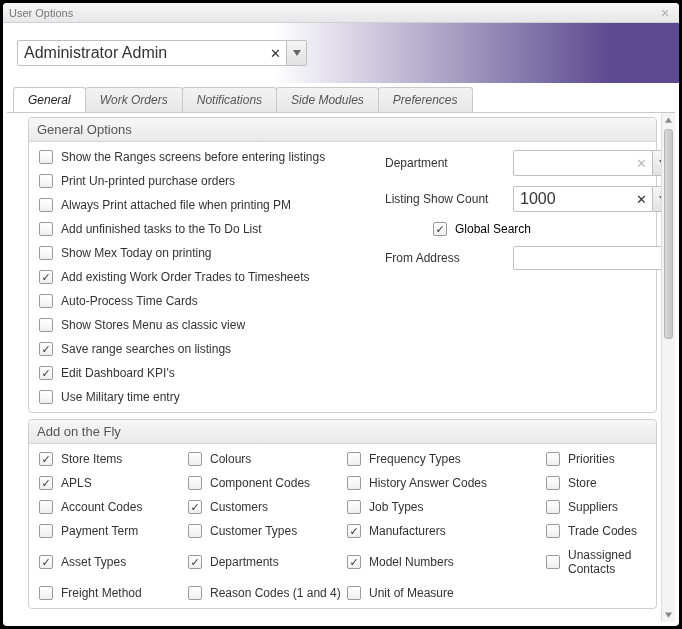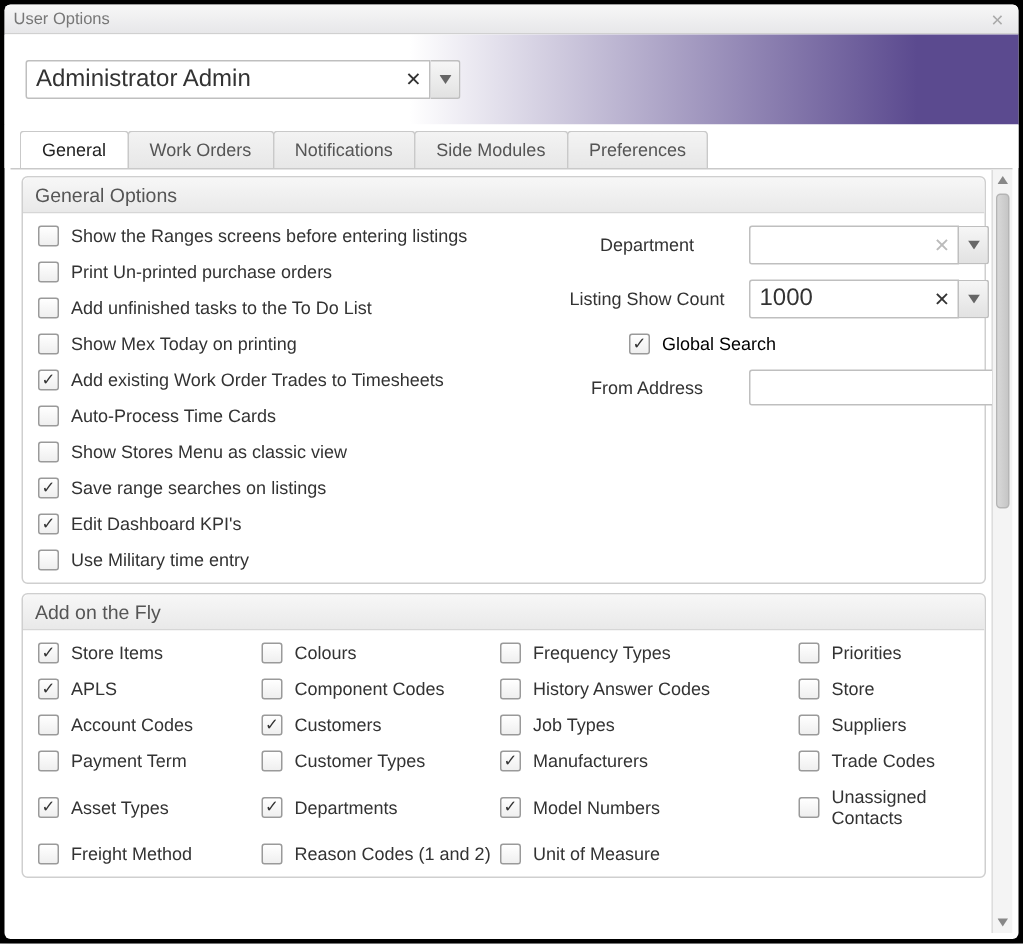--- a/index.html
+++ b/index.html
@@ -93,20 +93,21 @@
   .tab {
     padding: 5px 14px;
     font-size: 12px;
     color: #555;
     background: linear-gradient(to bottom,#f3f3f3,#e7e7e7);
     border: 1px solid #c9c9c9;
     border-bottom: none;
     margin-right: -1px;
     border-radius: 3px 3px 0 0;
     cursor: pointer;
+    font-style: italic;
   }
   .tab.active {
     background: #fff;
     color: #222;
     position: relative;
     z-index: 2;
   }
   .content {
     flex: 1;
     border-top: 1px solid #c9c9c9;
@@ -136,21 +137,21 @@
     position:absolute; left:2px; right:2px;
     top:16px; height:210px;
     background: linear-gradient(to right,#d8d8d8,#c6c6c6);
     border:1px solid #b5b5b5;
     border-radius:3px;
     cursor:pointer;
   }
   .group {
     border: 1px solid #cfcfcf;
     border-radius: 4px;
-    margin: 4px 4px 6px 7px;
+    margin: 4px 4px 6px 21px;
   }
   .group-header {
     background: linear-gradient(to bottom,#f7f7f7,#e9e9e9);
     padding: 4px 8px;
     font-size: 13px;
     color: #555;
     border-bottom: 1px solid #d6d6d6;
     border-radius: 4px 4px 0 0;
   }
   .group-body {
@@ -170,21 +171,21 @@
     flex-shrink:0;
   }
   .chk.checked::after{
     content:"✓";
     font-size:11px;
     color:#333;
     line-height:1;
   }
   .check-line label, .fly-item label { color:#333; cursor:pointer; }
   .form-row { display:flex; align-items:center; gap:8px; }
-  .form-row .flabel { width:120px; text-align:center; color:#333; }
+  .form-row .flabel { width:120px; text-align:left; color:#333; }
   .form-row .combo-input { width:140px; }
   .form-row input.text {
     height:24px; border:1px solid #bfbfbf; border-radius:2px;
     padding:0 6px; font-size:12px; width:168px;
   }
   .fly-grid {
     display:grid;
     grid-template-columns: 145px 155px 195px 1fr;
     row-gap:10px;
     column-gap:4px;
@@ -234,20 +235,24 @@
                 <div class="check-line">
                   <span class="chk"></span>
                   <label>Show the Ranges screens before entering listings</label>
                 </div>
                 <div class="check-line">
                   <span class="chk"></span>
                   <label>Print Un-printed purchase orders</label>
                 </div>
                 <div class="check-line">
                   <span class="chk"></span>
+                  <label>Always Print attached file when printing PM</label>
+                </div>
+                <div class="check-line">
+                  <span class="chk"></span>
                   <label>Add unfinished tasks to the To Do List</label>
                 </div>
                 <div class="check-line">
                   <span class="chk"></span>
                   <label>Show Mex Today on printing</label>
                 </div>
                 <div class="check-line">
                   <span class="chk checked"></span>
                   <label>Add existing Work Order Trades to Timesheets</label>
                 </div>
@@ -402,21 +407,21 @@
               <div class="fly-item">
                 <span class="chk"></span>
                 <label>Unassigned Contacts</label>
               </div>
               <div class="fly-item">
                 <span class="chk"></span>
                 <label>Freight Method</label>
               </div>
               <div class="fly-item">
                 <span class="chk"></span>
-                <label>Reason Codes (1 and 2)</label>
+                <label>Reason Codes (1 and 4)</label>
               </div>
               <div class="fly-item">
                 <span class="chk"></span>
                 <label>Unit of Measure</label>
               </div>
             </div>
         </div>
       </div>
 
     </div>

